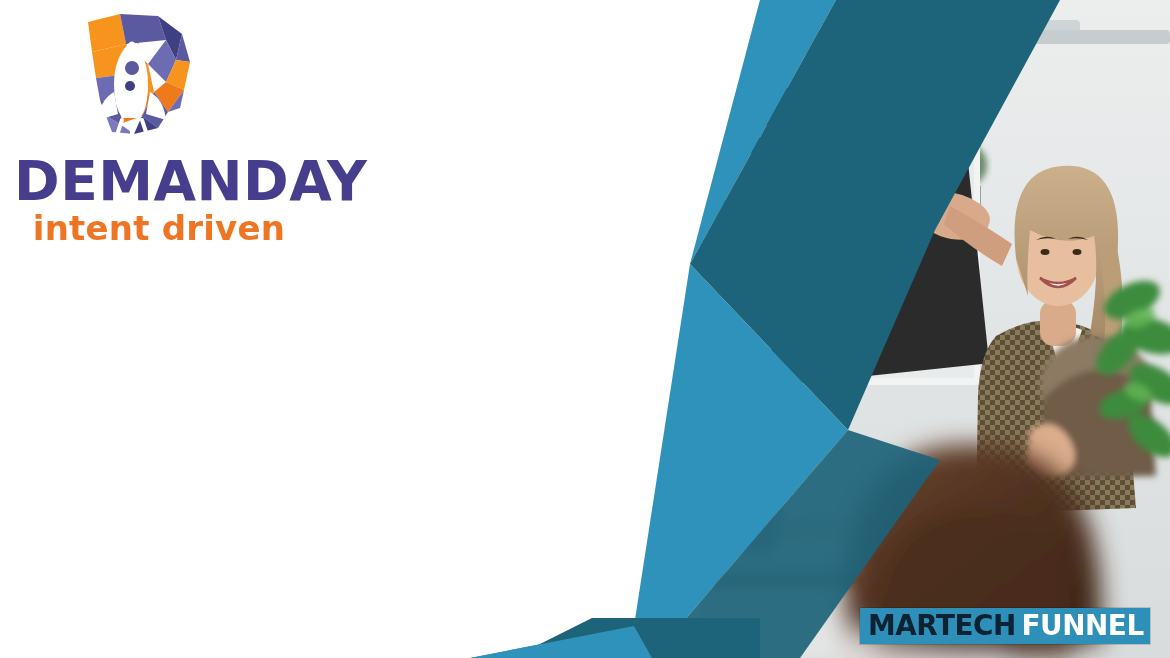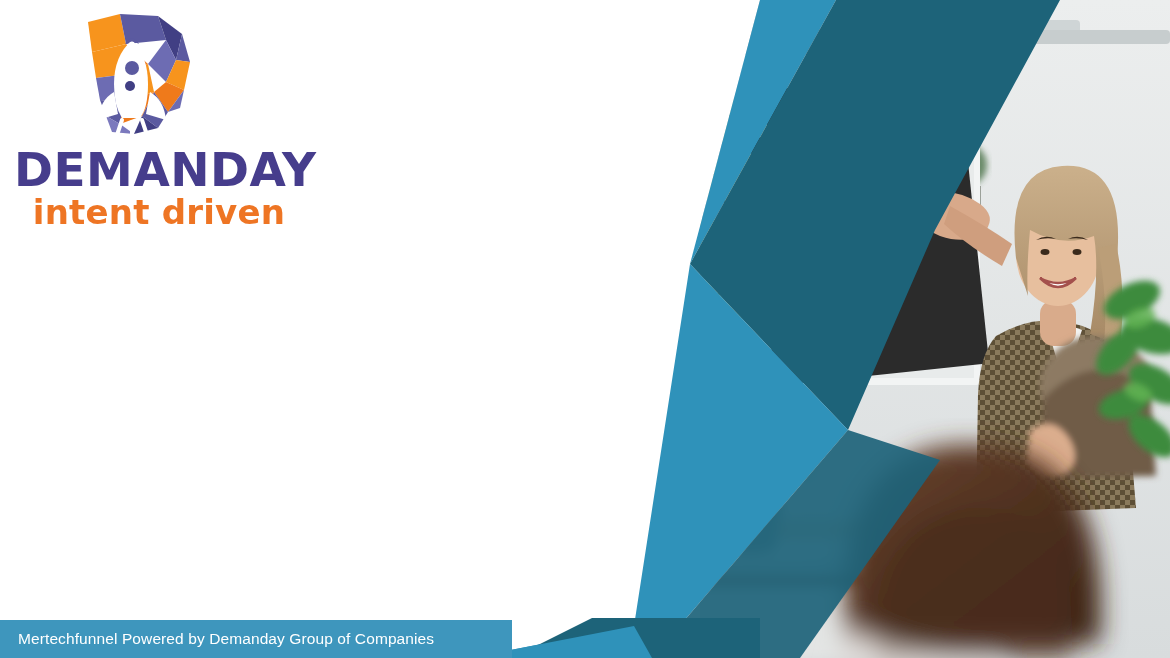--- a/index.html
+++ b/index.html
@@ -27,26 +27,26 @@
   .geo svg { display:block; width:1170px; height:658px; }
 
   
   .logo-block {
     position:absolute; left:14px; top:4px; width:290px;
   }
   .logo-mark { width:140px; height:140px; margin-left:48px; display:block; }
   .logo-word {
     font-family:"DejaVu Sans", sans-serif;
     font-weight:bold;
-    font-size:47px;
+    font-size:55px;
     letter-spacing:0.5px;
     color:#463D8C;
     text-align:right;
     line-height:1;
-    margin-top:2px;
+    margin-top:10px;
   }
   .logo-tag {
     font-family:"DejaVu Sans", sans-serif;
     font-weight:bold;
     font-size:34px;
     color:#EE7524;
     text-align:center;
     line-height:1.15;
     letter-spacing:0.2px;
   }
@@ -333,18 +333,19 @@
         <path d="M60,116 l-6,18 M70,118 l0,18 M80,116 l6,18" stroke="#ffffff" stroke-width="4" fill="none" stroke-linecap="round"></path>
 
         <path d="M63,40 q7,-12 14,0 q-7,-5 -14,0z" fill="#5b5aa0"></path>
       </g>
     </svg>
     <div class="logo-word">DEMANDAY</div>
     <div class="logo-tag">intent driven</div>
   </div>
 
 
-  <div class="bottom-bar">
-    <span>Mertechfunnel Powered by Demanday Group of Companies</span>
+
+  <div class="mtf">
+    <span class="a">MARTECH</span>
+    <span class="b">FUNNEL</span>
   </div>
 
-
 </div>
 
 </body></html>

